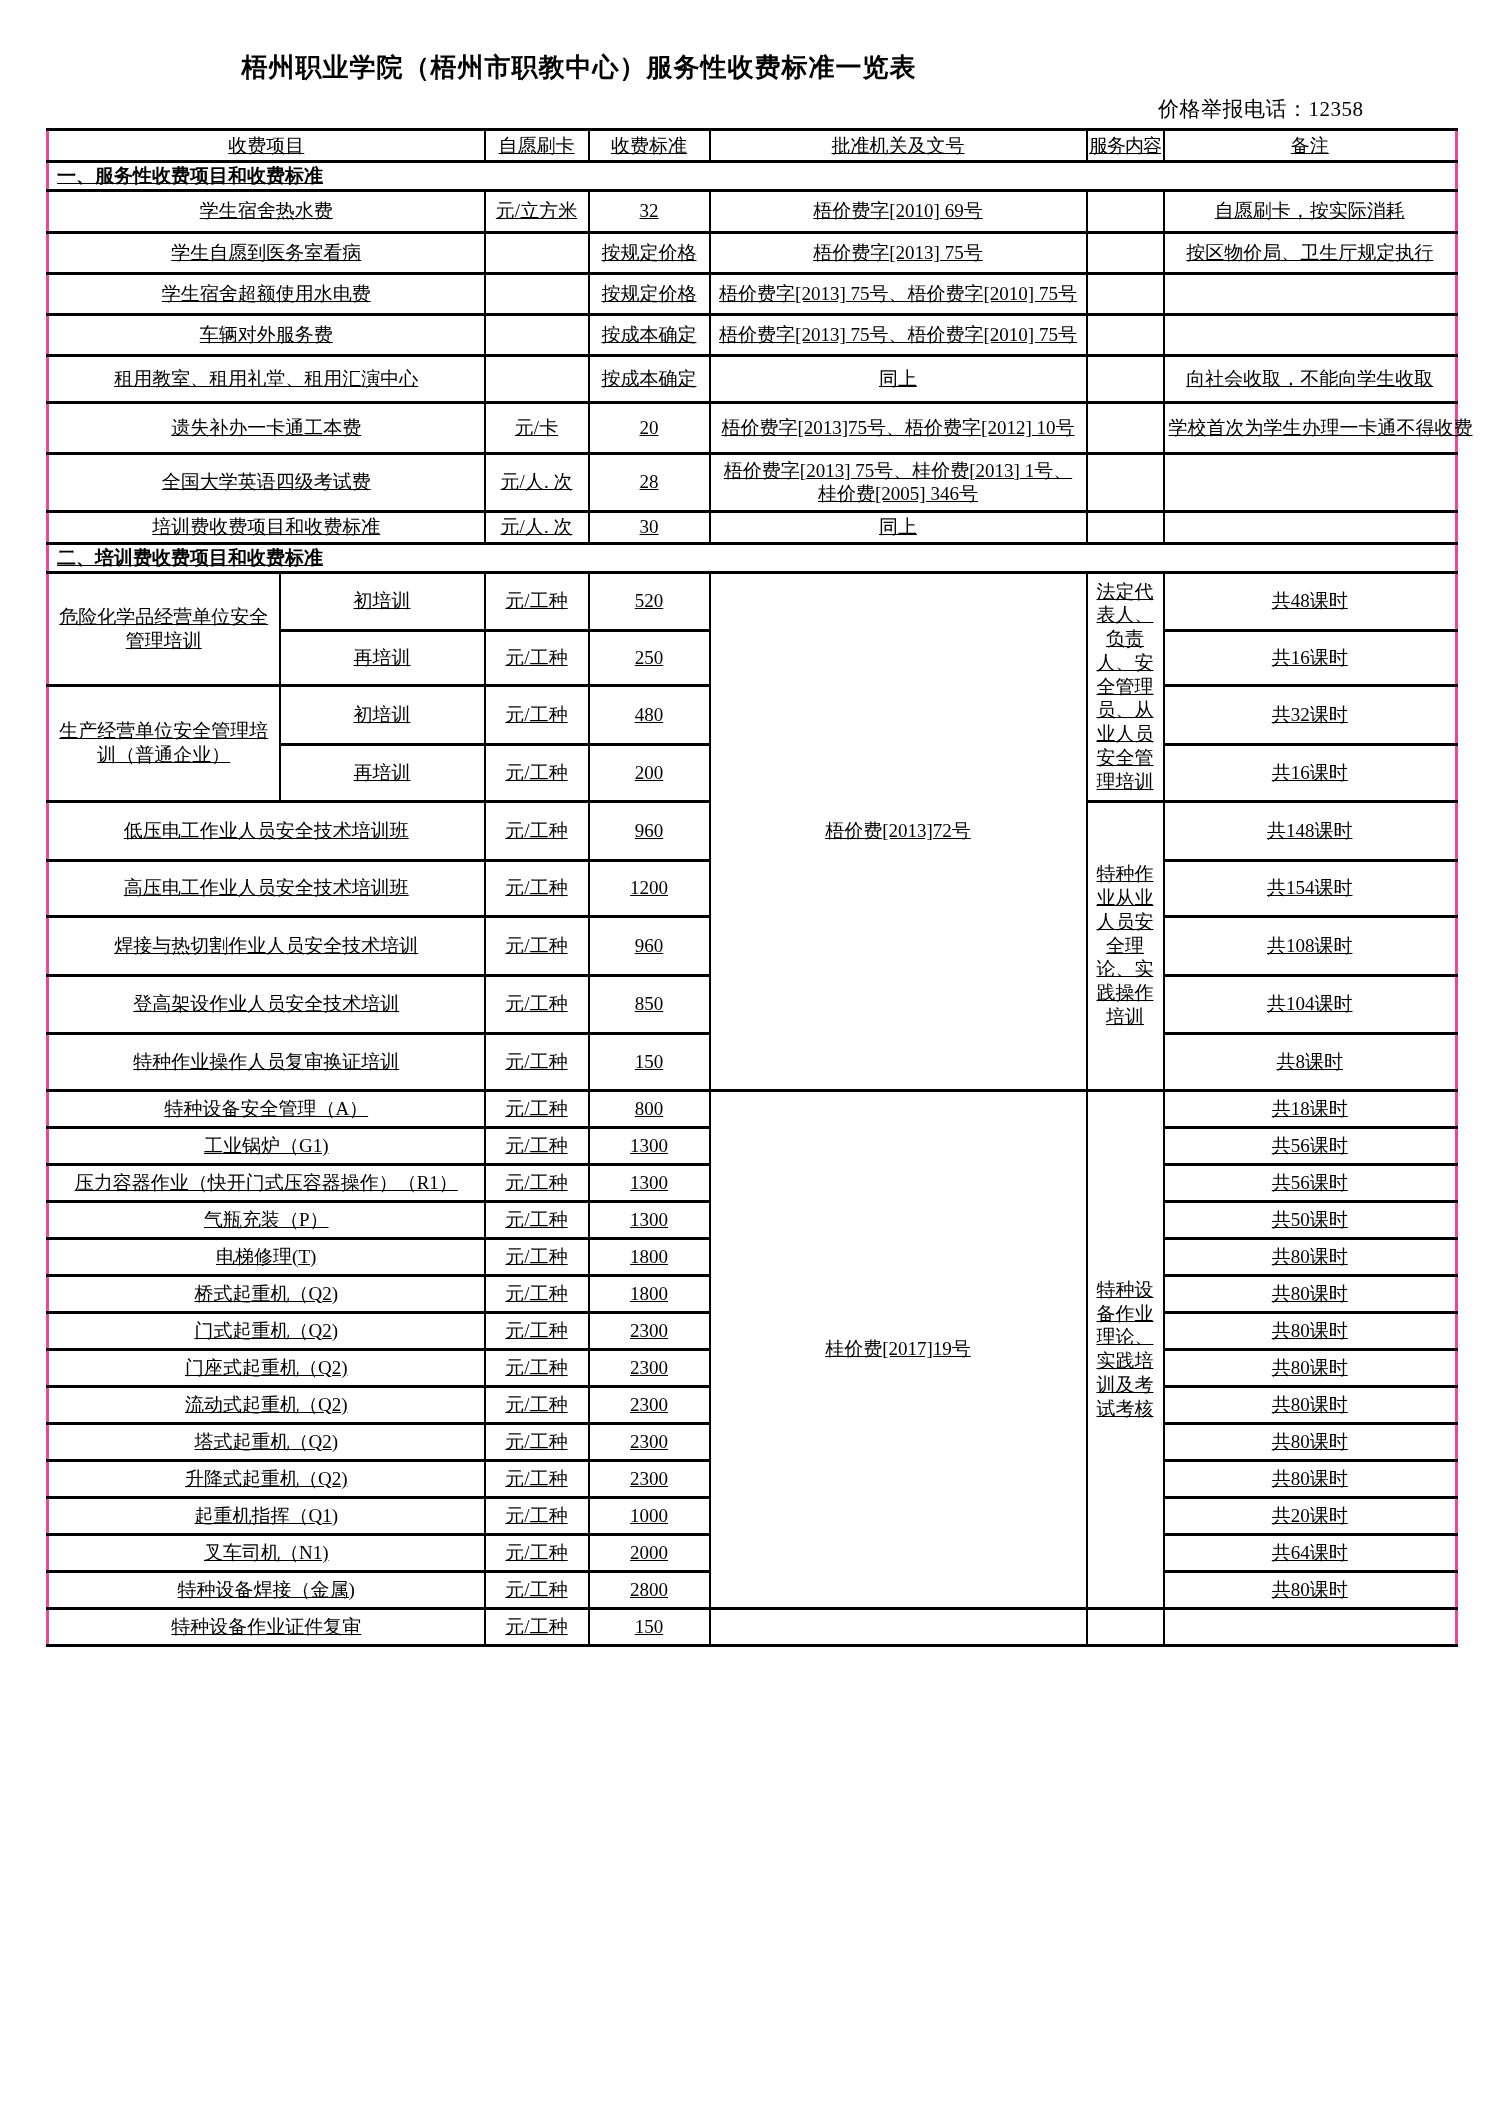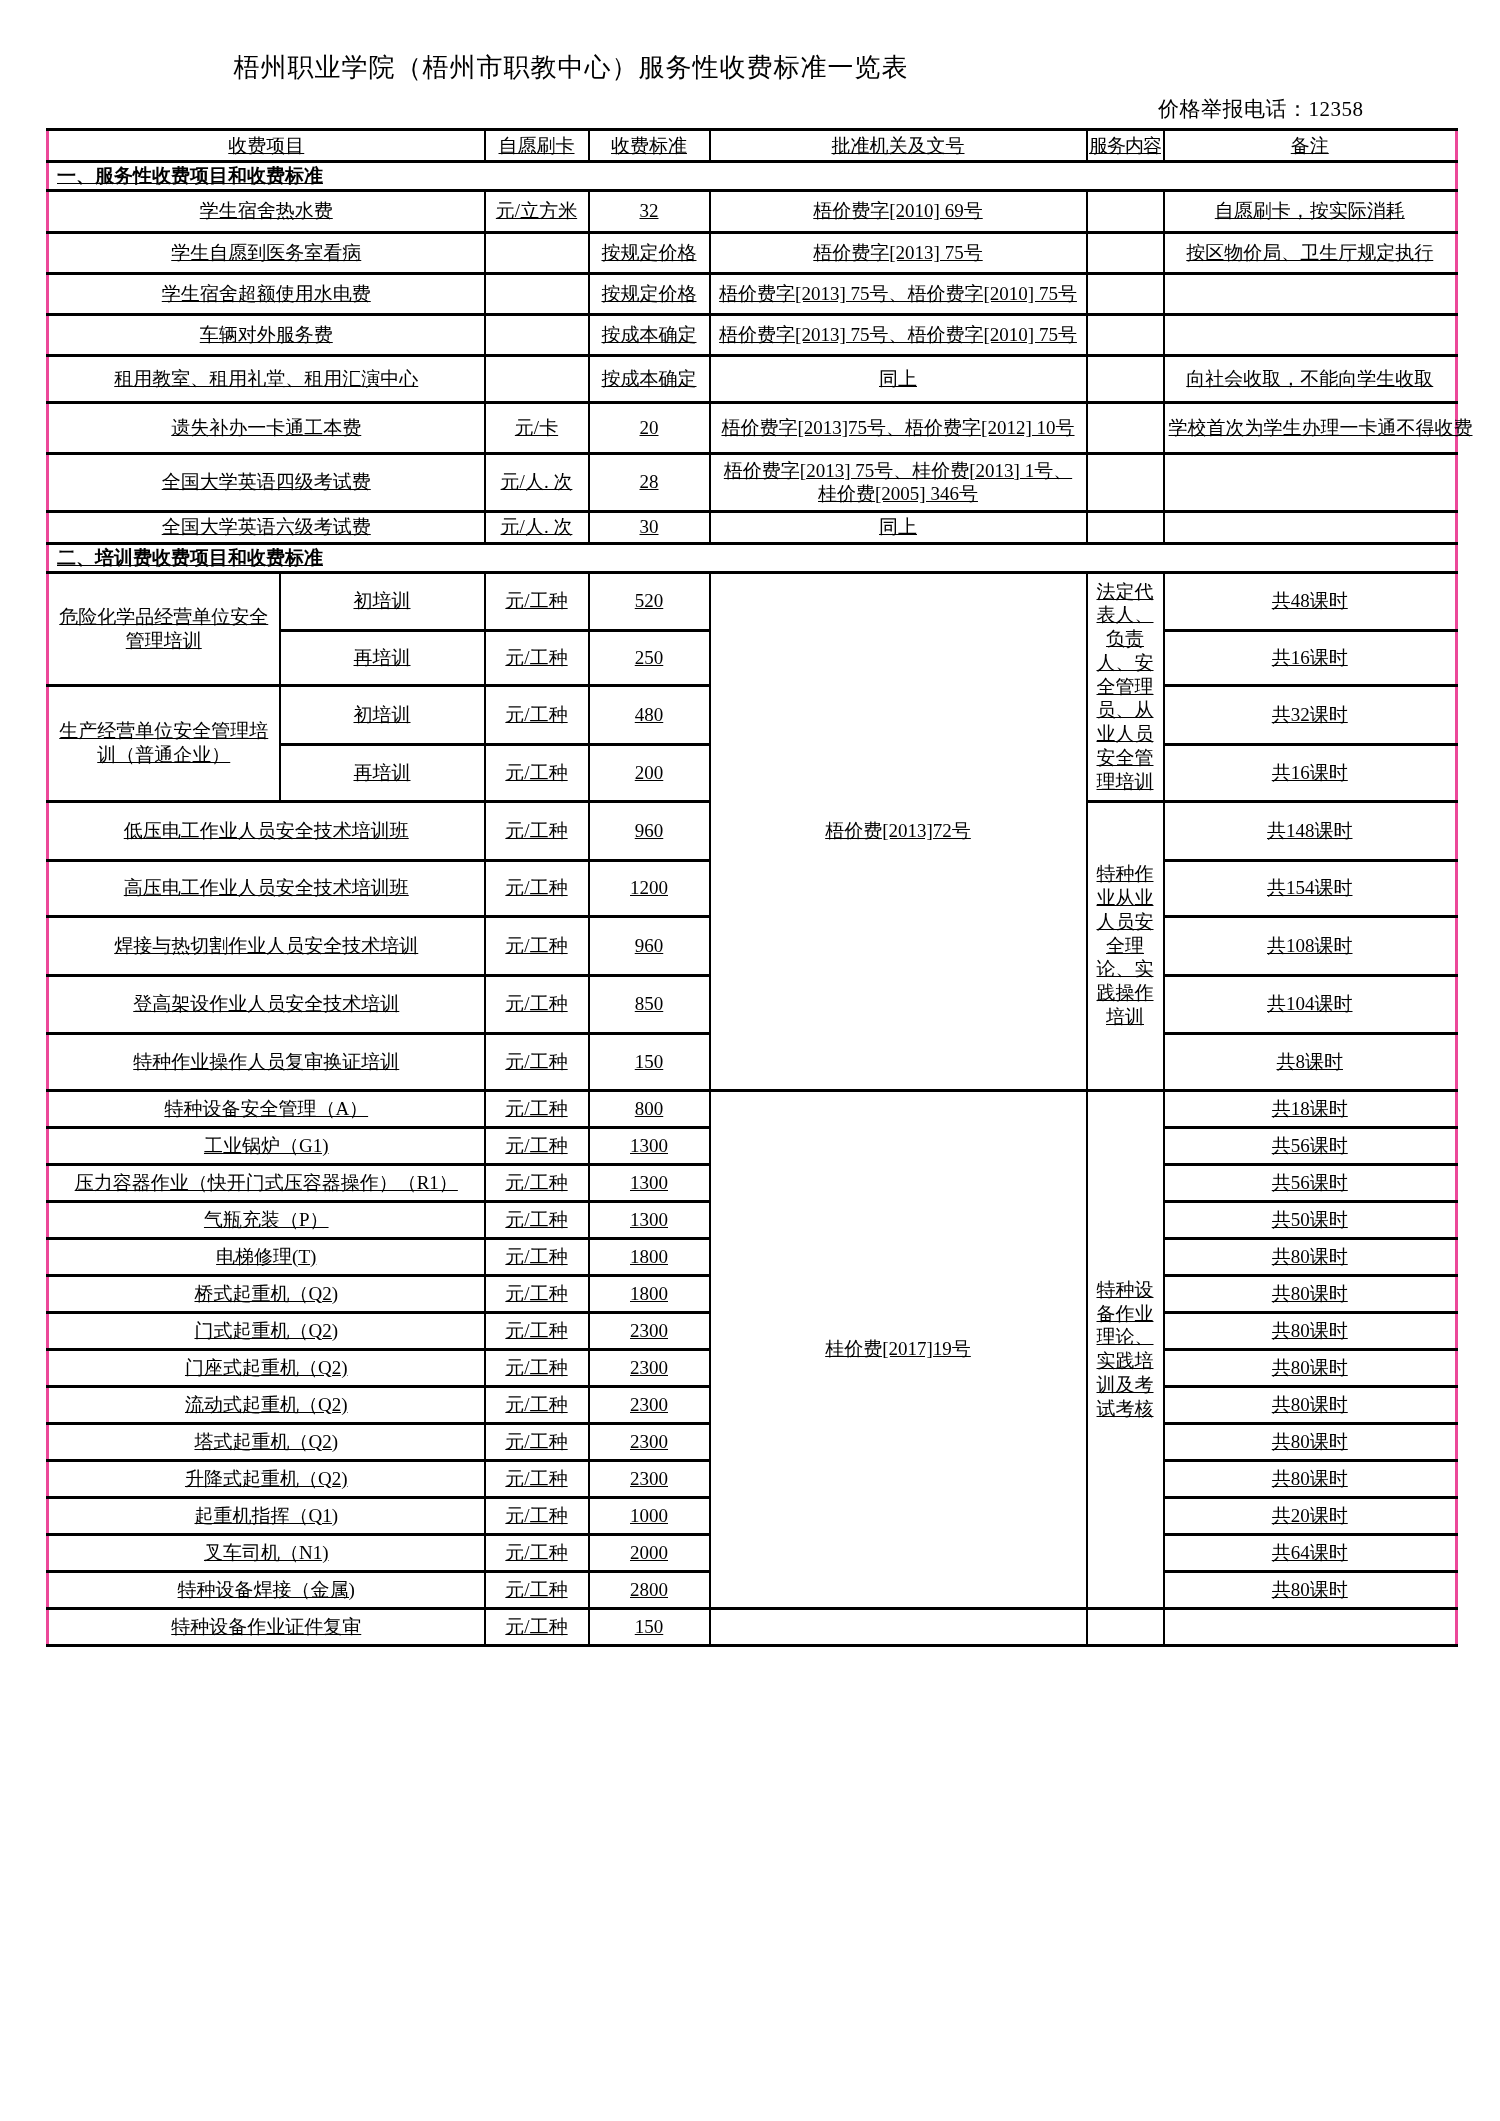--- a/index.html
+++ b/index.html
@@ -3,21 +3,21 @@
 <meta charset="utf-8">
 <style>
   html,body{margin:0;padding:0;}
   body{
     width:1500px;height:2121px;background:#ffffff;color:#000;
     font-family:"Liberation Serif","DejaVu Serif",serif;
     position:relative;overflow:hidden;
   }
   .doc-title{
     position:absolute;left:0;top:50px;width:1142px;
-    text-align:center;font-size:26px;font-weight:normal;letter-spacing:1px;
+    text-align:center;font-size:26px;font-weight:bold;letter-spacing:1px;padding-left:8px;
   }
   .hotline{
     position:absolute;left:1158px;top:95px;font-size:21px;letter-spacing:0.5px;
   }
   table.fee{
     position:absolute;left:46px;top:128px;width:1412px;
     border-collapse:collapse;table-layout:fixed;
   }
   table.fee td, table.fee th{
     border:2px solid #000;border-top-width:3px;border-bottom-width:3px;
@@ -118,21 +118,21 @@
   </tr>
   <tr style="height:58px">
     <td class="left" colspan="2">全国大学英语四级考试费</td>
     <td>元/人. 次</td>
     <td>28</td>
     <td class="left">梧价费字[2013] 75号、桂价费[2013] 1号、桂价费[2005] 346号</td>
     <td></td>
     <td></td>
   </tr>
   <tr style="height:32px">
-    <td class="left" colspan="2">全国大学英语六级考试费</td>
+    <td class="left" colspan="2">培训费收费项目和收费标准</td>
     <td>元/人. 次</td>
     <td>30</td>
     <td>同上</td>
     <td></td>
     <td></td>
   </tr>
 
   <tr class="secbar" style="height:25px">
     <td colspan="7">二、培训费收费项目和收费标准</td>
   </tr>

